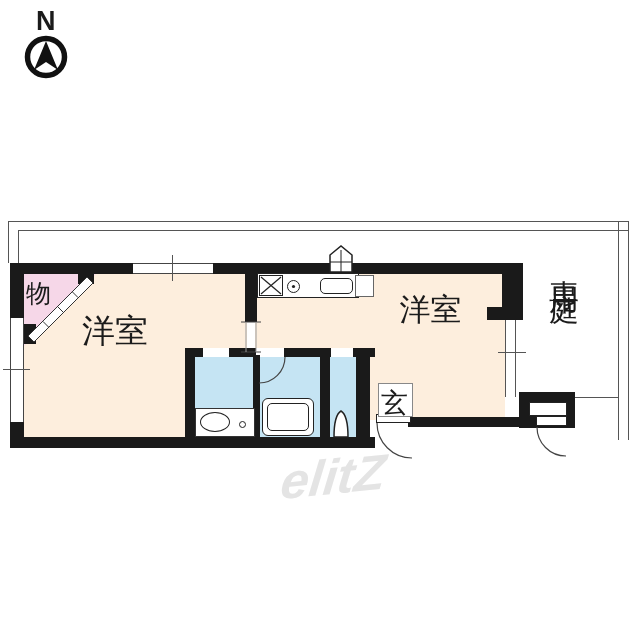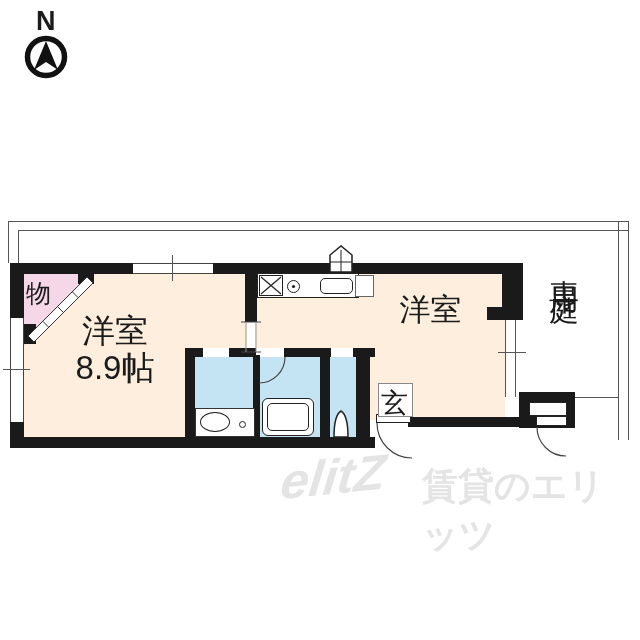--- a/index.html
+++ b/index.html
@@ -18,21 +18,20 @@
   svg{display:block;}
   .overlay{position:absolute;left:0;top:0;pointer-events:none;}
 </style>
 </head>
 <body>
 
 <div class="canvas">
 
   <div class="wm" style="left:0;top:0;width:640px;height:640px;">
     <span class="abs" style="left:282px;top:448px;font-size:50px;font-style:italic;font-weight:900;transform:skewX(-12deg) rotate(-6deg);">elitZ</span>
-    <span class="abs" style="left:422px;top:462px;font-size:36px;font-weight:800;">賃貸のエリッツ</span>
   </div>
 
   <div class="label" style="left:36px;top:6px;font-size:27px;font-weight:bold;">N</div>
   <svg class="abs" style="left:23px;top:34px;" width="46" height="46" viewBox="0 0 46 46">
     <circle cx="23" cy="23" r="18.5" fill="#fff" stroke="#111" stroke-width="5.5"></circle>
     <path d="M23,7 L35,36 L23,28 L11,36 Z" fill="#111"></path>
   </svg>
 
   <div class="ln" style="left:8px;top:221px;width:620px;height:1px;"></div>
   <div class="ln" style="left:18px;top:230px;width:610px;height:1px;"></div>
@@ -86,21 +85,20 @@
   <div class="whitebox" style="left:195px;top:408px;width:60px;height:29px;border:1px solid #333;"></div>
   <div class="whitebox" style="left:200px;top:412px;width:30px;height:20px;border:1.5px solid #222;border-radius:50%;"></div>
   <div class="whitebox" style="left:239px;top:421px;width:7px;height:7px;border:1px solid #222;border-radius:50%;"></div>
   <div class="whitebox" style="left:262px;top:398px;width:52px;height:38px;border:1.5px solid #222;border-radius:6px;"></div>
   <div class="whitebox" style="left:267px;top:403px;width:42px;height:28px;border:1px solid #222;border-radius:5px;"></div>
   <div class="whitebox" style="left:378px;top:383px;width:35px;height:34px;border:1px solid #888;"></div>
 
   <div class="label" style="left:26px;top:277px;font-size:25px;font-weight:500;">物</div>
   <div class="label" style="left:40px;top:312px;width:150px;text-align:center;font-size:33px;font-weight:500;line-height:37px;">
     <div>洋室</div>
-    <div>8.9帖</div>
   </div>
   <div class="label" style="left:363px;top:292px;width:135px;text-align:center;font-size:31px;font-weight:500;line-height:36px;">
     <div>洋室</div>
   </div>
   <div class="label" style="left:381px;top:385px;font-size:27px;font-weight:500;">玄</div>
   <div class="label vtext" style="left:543px;top:256px;height:140px;font-size:30px;font-weight:500;letter-spacing:7px;">専用庭</div>
 
   <svg class="overlay" width="640" height="640" viewBox="0 0 640 640">
 
     <polygon points="87,277 93,283 34,342 28,336" fill="#fff" stroke="#333" stroke-width="1"></polygon>

